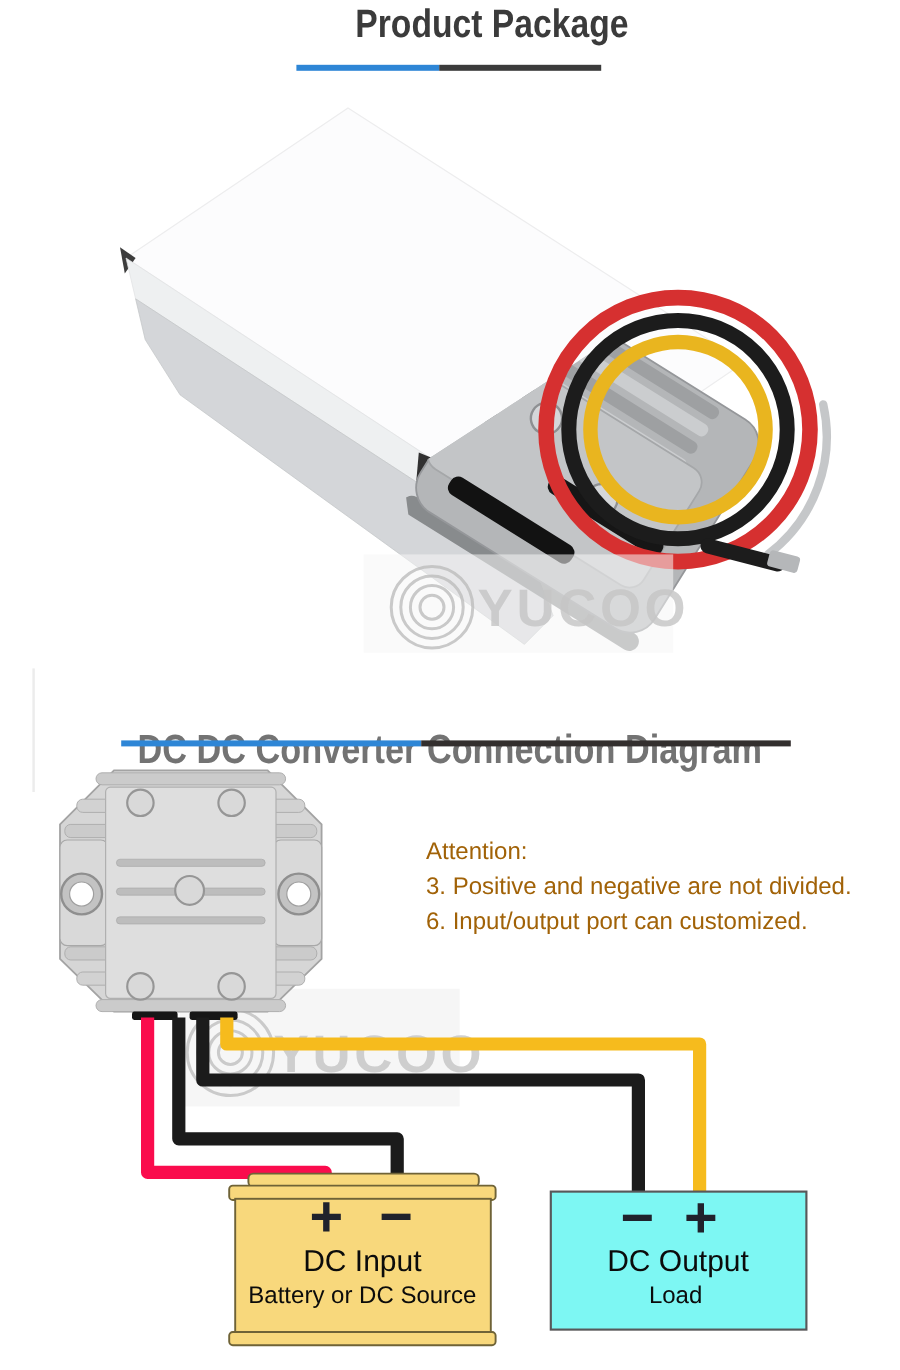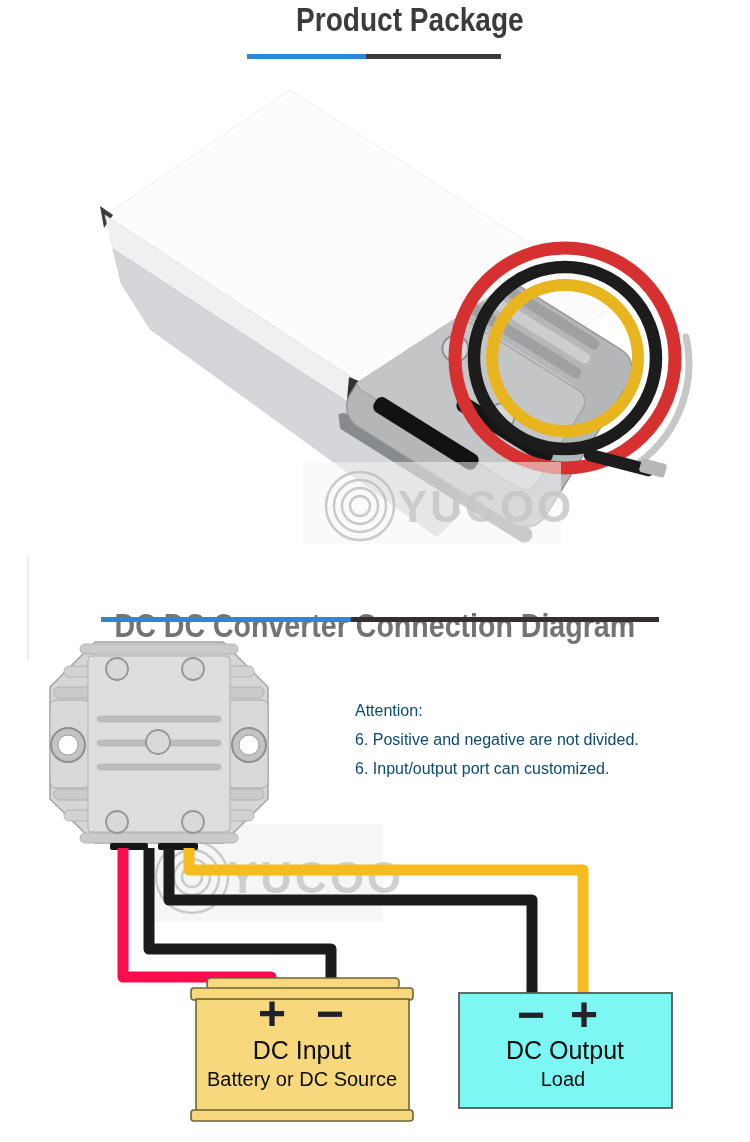--- a/index.html
+++ b/index.html
@@ -14,22 +14,22 @@
   .heading span{display:inline-block;transform-origin:center;}
   .h1{top:1px;font-size:33px;margin-left:35px;}
   .h1 span{transform:scaleX(.85);}
   .h2{top:568px;font-size:34px;color:#737373;margin-top:38px;}
   .h2 span{transform:scaleX(.84);}
   .ul{position:absolute;height:5px;}
   .ul-blue{background:#2E86D6;}
   .ul1-dark{background:#3B3B3B;}
   .ul2-dark{background:#332F2E;}
   .attn{
-    position:absolute;left:355px;top:696px;font-size:16px;line-height:29px;
-    color:#0c4a6e;white-space:nowrap;
+    position:absolute;left:355px;top:696px;font-size:20px;line-height:29px;
+    color:#a16207;white-space:nowrap;
   }
   svg{position:absolute;left:0;top:0;}
   .wm-text{
     font-family:"Liberation Sans",sans-serif;font-weight:bold;
     fill:#c6c6c6;opacity:.82;letter-spacing:3px;
   }
   .sign{font-family:"Liberation Sans",sans-serif;font-weight:bold;font-size:48px;fill:#20222c;}
   .boxtitle{font-family:"Liberation Sans",sans-serif;font-size:25px;fill:#0b0b0b;}
   .boxsub{font-family:"Liberation Sans",sans-serif;font-size:20px;fill:#0b0b0b;}
   .artifact{position:absolute;left:27px;top:557px;width:2px;height:103px;background:#ececec;}
@@ -46,21 +46,21 @@
 <div class="heading h2">
   <span>DC DC Converter Connection Diagram</span>
 </div>
 <div class="ul ul-blue" style="left:101px;top:617px;width:250px;"></div>
 <div class="ul ul2-dark" style="left:351px;top:617px;width:308px;"></div>
 
 <div class="artifact"></div>
 
 <div class="attn">
   <div>Attention:</div>
-  <div>6. Positive and negative are not divided.</div>
+  <div>3. Positive and negative are not divided.</div>
   <div>6. Input/output port can customized.</div>
 </div>
 
 <svg width="750" height="1142" viewBox="0 0 750 1142">
   <defs>
     <clipPath id="devClip">
       <polygon points="336,396 548,258 730,258 730,580 360,580"></polygon>
     </clipPath>
   </defs>
 

